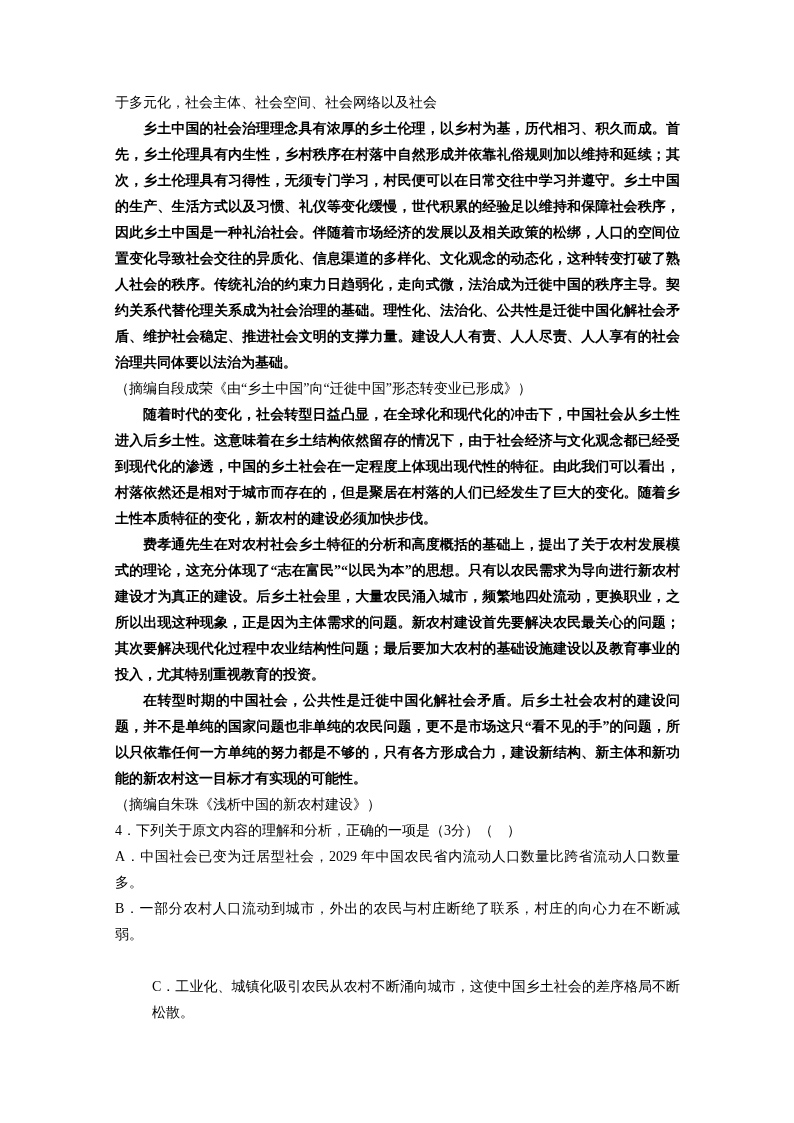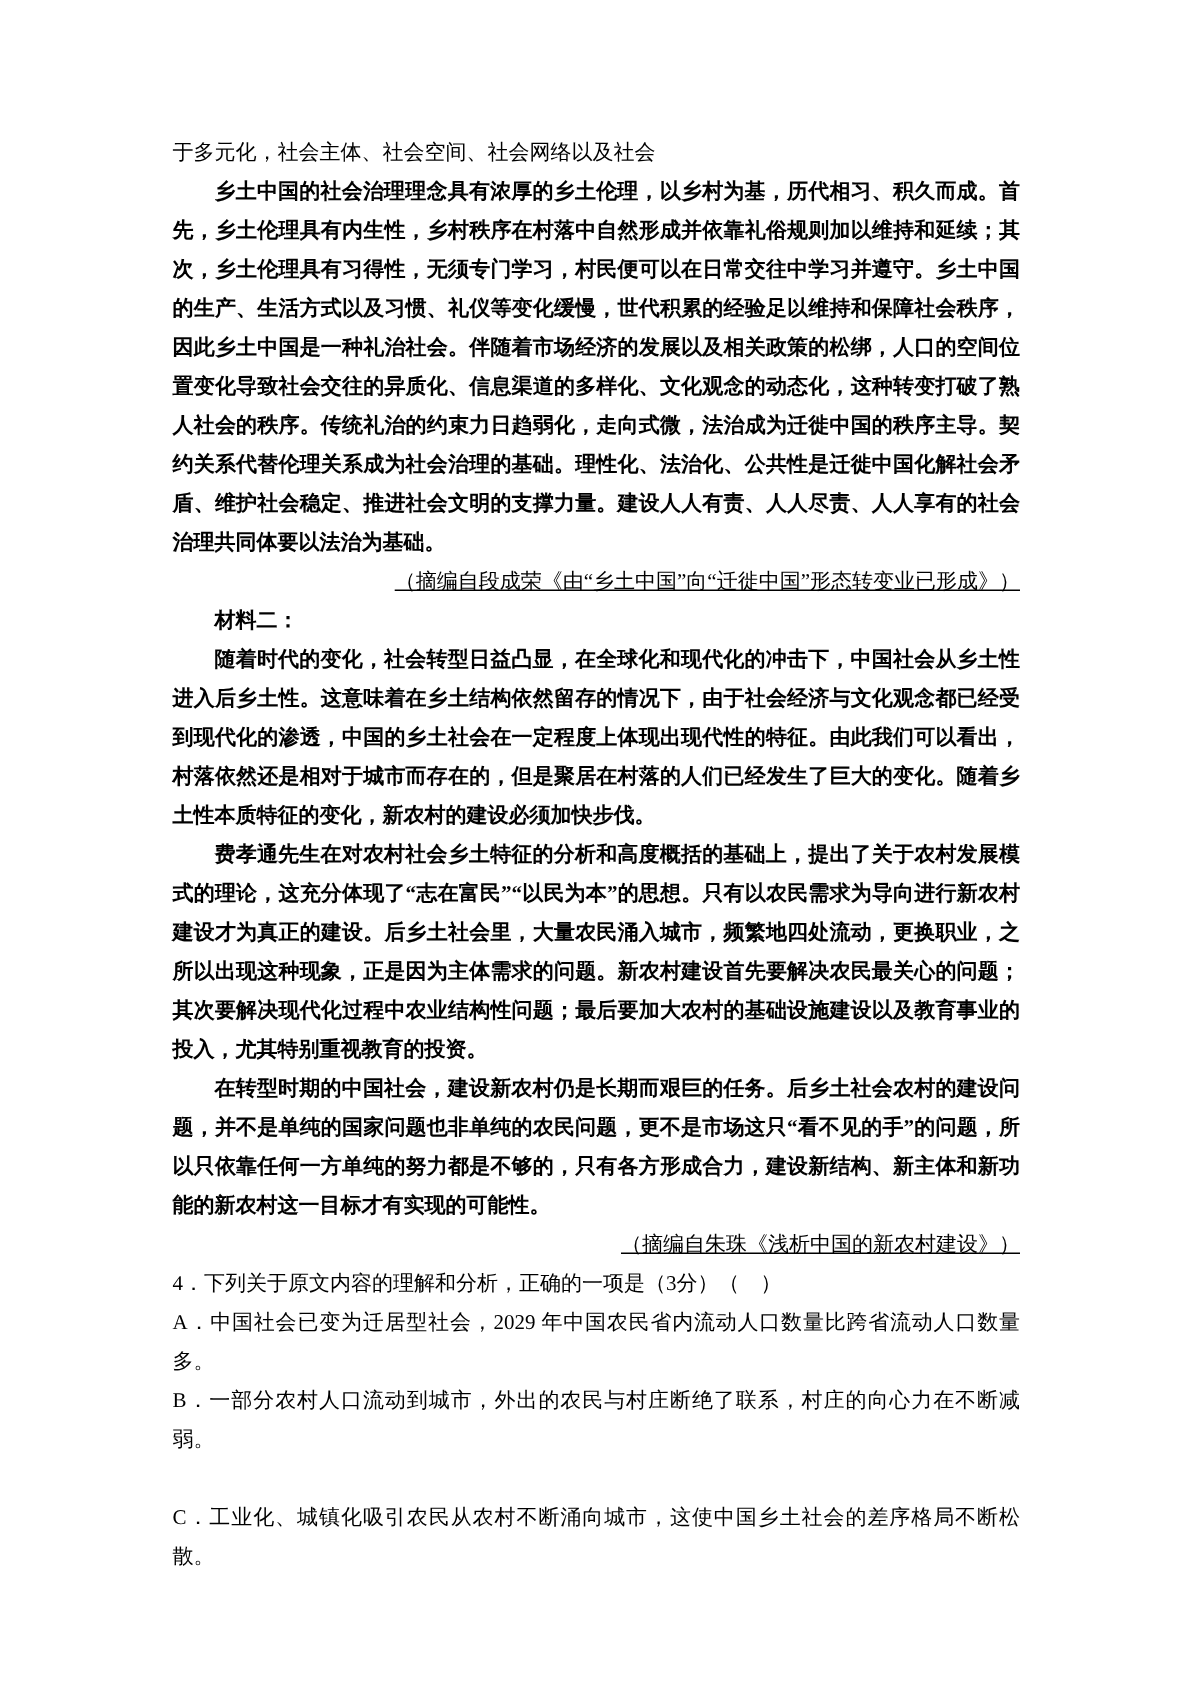--- a/index.html
+++ b/index.html
@@ -19,47 +19,45 @@
     padding: 90px 114px 0 115px;
     overflow: hidden;
   }
   .line { text-align: justify; }
   .para {
     text-align: justify;
     text-indent: 2em;
     font-weight: bold;
   }
   .attribution {
-    text-align: right;
-    text-decoration: underline;
+    text-align: left;
   }
   .bold { font-weight: 700; }
   .question-stem { text-align: justify; }
   .option { text-align: justify; }
-  .option-gap { margin-top: 26px; }
+  .option-gap { margin-top: 26px; margin-left: 37px; }
 </style>
 </head>
 <body>
 
 <div class="page">
 
   <div class="line">于多元化，社会主体、社会空间、社会网络以及社会</div>
 
 
   <p class="para">乡土中国的社会治理理念具有浓厚的乡土伦理，以乡村为基，历代相习、积久而成。首先，乡土伦理具有内生性，乡村秩序在村落中自然形成并依靠礼俗规则加以维持和延续；其次，乡土伦理具有习得性，无须专门学习，村民便可以在日常交往中学习并遵守。乡土中国的生产、生活方式以及习惯、礼仪等变化缓慢，世代积累的经验足以维持和保障社会秩序，因此乡土中国是一种礼治社会。伴随着市场经济的发展以及相关政策的松绑，人口的空间位置变化导致社会交往的异质化、信息渠道的多样化、文化观念的动态化，这种转变打破了熟人社会的秩序。传统礼治的约束力日趋弱化，走向式微，法治成为迁徙中国的秩序主导。契约关系代替伦理关系成为社会治理的基础。理性化、法治化、公共性是迁徙中国化解社会矛盾、维护社会稳定、推进社会文明的支撑力量。建设人人有责、人人尽责、人人享有的社会治理共同体要以法治为基础。</p>
 
   <p class="attribution">（摘编自段成荣《由“乡土中国”向“迁徙中国”形态转变业已形成》）</p>
 
-  <p class="para bold">材料二：</p>
 
   <p class="para">随着时代的变化，社会转型日益凸显，在全球化和现代化的冲击下，中国社会从乡土性进入后乡土性。这意味着在乡土结构依然留存的情况下，由于社会经济与文化观念都已经受到现代化的渗透，中国的乡土社会在一定程度上体现出现代性的特征。由此我们可以看出，村落依然还是相对于城市而存在的，但是聚居在村落的人们已经发生了巨大的变化。随着乡土性本质特征的变化，新农村的建设必须加快步伐。</p>
 
   <p class="para">费孝通先生在对农村社会乡土特征的分析和高度概括的基础上，提出了关于农村发展模式的理论，这充分体现了“志在富民”“以民为本”的思想。只有以农民需求为导向进行新农村建设才为真正的建设。后乡土社会里，大量农民涌入城市，频繁地四处流动，更换职业，之所以出现这种现象，正是因为主体需求的问题。新农村建设首先要解决农民最关心的问题；其次要解决现代化过程中农业结构性问题；最后要加大农村的基础设施建设以及教育事业的投入，尤其特别重视教育的投资。</p>
 
-  <p class="para">在转型时期的中国社会，建设新农村仍是长期而艰巨的任务。后乡土社会农村的建设问题，并不是单纯的国家问题也非单纯的农民问题，更不是市场这只“看不见的手”的问题，所以只依靠任何一方单纯的努力都是不够的，只有各方形成合力，建设新结构、新主体和新功能的新农村这一目标才有实现的可能性。</p>
+  <p class="para">在转型时期的中国社会，公共性是迁徙中国化解社会矛盾。后乡土社会农村的建设问题，并不是单纯的国家问题也非单纯的农民问题，更不是市场这只“看不见的手”的问题，所以只依靠任何一方单纯的努力都是不够的，只有各方形成合力，建设新结构、新主体和新功能的新农村这一目标才有实现的可能性。</p>
 
   <p class="attribution">（摘编自朱珠《浅析中国的新农村建设》）</p>
 
   <p class="question-stem">4．下列关于原文内容的理解和分析，正确的一项是（3分）（　）</p>
 
   <p class="option">A．中国社会已变为迁居型社会，2029 年中国农民省内流动人口数量比跨省流动人口数量多。</p>
 
   <p class="option">B．一部分农村人口流动到城市，外出的农民与村庄断绝了联系，村庄的向心力在不断减弱。</p>
 
   <p class="option option-gap">C．工业化、城镇化吸引农民从农村不断涌向城市，这使中国乡土社会的差序格局不断松散。</p>

